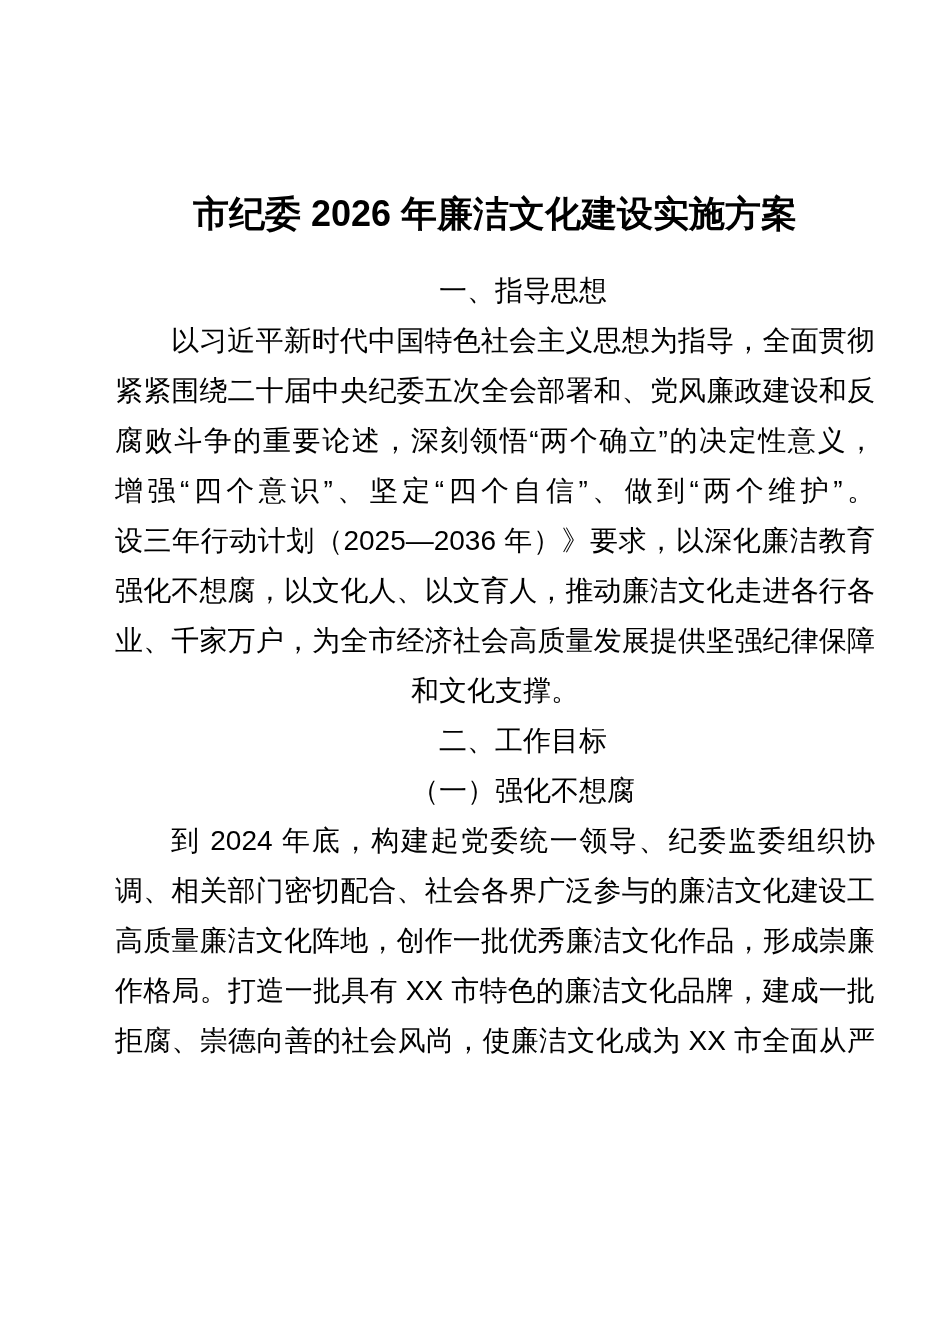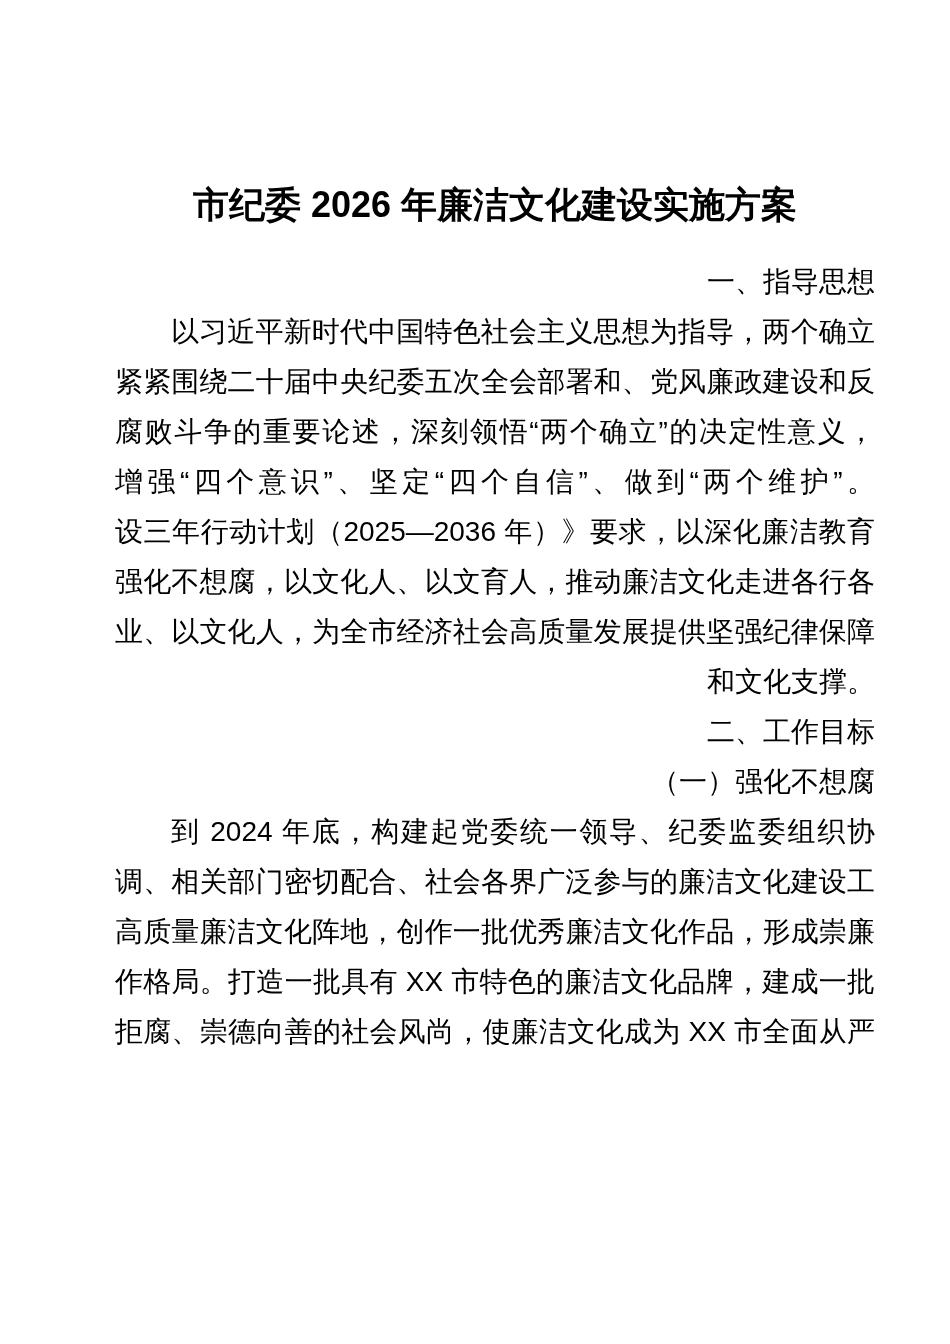--- a/index.html
+++ b/index.html
@@ -12,21 +12,21 @@
     width: 950px;
     height: 1344px;
     background: #ffffff;
     overflow: hidden;
     font-family: "Liberation Sans", sans-serif;
     color: #000000;
   }
   .content {
     position: absolute;
     left: 115px;
-    top: 173px;
+    top: 182px;
     width: 760px;
   }
   .doc-title {
     margin: 0 0 20px 0;
     font-size: 36px;
     font-weight: 700;
     line-height: 64px;
     text-align: center;
     white-space: nowrap;
   }
@@ -39,39 +39,39 @@
   .fill {
     text-align: justify;
     text-align-last: justify;
     text-justify: inter-character;
   }
   .indent {
     text-indent: 56px;
   }
   .heading,
   .para-end {
-    text-align: right;
+    text-align: center;
     text-align-last: auto;
   }
 </style>
 </head>
 <body>
 
 <main class="page">
   <div class="content">
     <h1 class="doc-title">市纪委 2026 年廉洁文化建设实施方案</h1>
     <div>
         <div class="line heading indent">一、指导思想</div>
-        <div class="line indent fill">以习近平新时代中国特色社会主义思想为指导，两个确立</div>
+        <div class="line indent fill">以习近平新时代中国特色社会主义思想为指导，全面贯彻</div>
         <div class="line fill">紧紧围绕二十届中央纪委五次全会部署和、党风廉政建设和反</div>
         <div class="line fill">腐败斗争的重要论述，深刻领悟“两个确立”的决定性意义，</div>
         <div class="line fill">增强“四个意识”、坚定“四个自信”、做到“两个维护”。</div>
         <div class="line fill">设三年行动计划（2025—2036 年）》要求，以深化廉洁教育</div>
         <div class="line fill">强化不想腐，以文化人、以文育人，推动廉洁文化走进各行各</div>
-        <div class="line fill">业、以文化人，为全市经济社会高质量发展提供坚强纪律保障</div>
+        <div class="line fill">业、千家万户，为全市经济社会高质量发展提供坚强纪律保障</div>
         <div class="line para-end">和文化支撑。</div>
         <div class="line heading indent">二、工作目标</div>
         <div class="line heading indent">（一）强化不想腐</div>
         <div class="line indent fill">到 2024 年底，构建起党委统一领导、纪委监委组织协</div>
         <div class="line fill">调、相关部门密切配合、社会各界广泛参与的廉洁文化建设工</div>
         <div class="line fill">高质量廉洁文化阵地，创作一批优秀廉洁文化作品，形成崇廉</div>
         <div class="line fill">作格局。打造一批具有 XX 市特色的廉洁文化品牌，建成一批</div>
         <div class="line fill">拒腐、崇德向善的社会风尚，使廉洁文化成为 XX 市全面从严</div>
       </div>
   </div>

